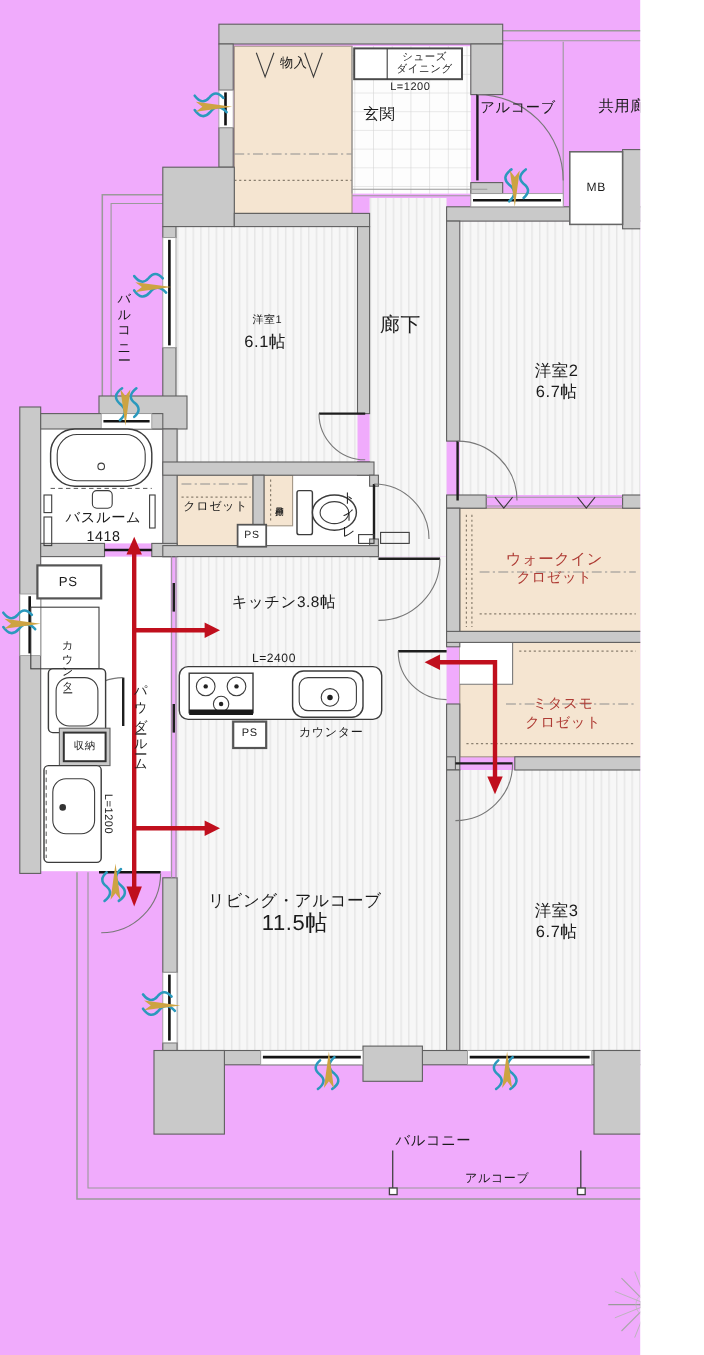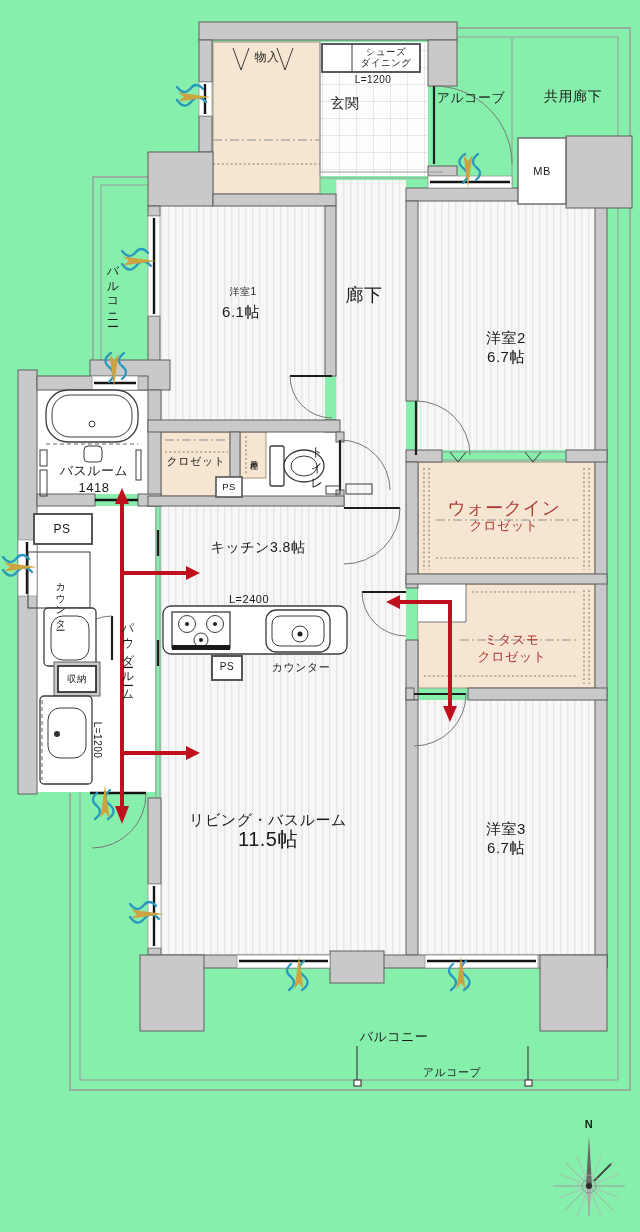--- a/index.html
+++ b/index.html
@@ -1,16 +1,16 @@
 <!DOCTYPE html>
 <html style="--wall_fill: #c9c9c9; --wall_stroke: #5f5f5f; --outline_gray: #9a9a9a; --closet_fill: #f5e5d1; --closet_stroke: #a39685; --arrow_red: #c00f1d; --closet_text_red: #ae3b34; --airflow_blue: #2b99bd; --sunlight_gold: #cda342; --floor_white: #f7f7f7; --floor_stripe: #e6e6e6; --tile_line: #d4d4d4; --text_black: #1b1b1b;"><head>
 <meta charset="utf-8">
 <style>
   html,body{margin:0;padding:0;background:#fff;}
-  #stage{position:relative;width:640px;height:1232px;background:#86efac;overflow:hidden;
+  #stage{position:relative;width:582px;height:1232px;background:#f0abfc;overflow:hidden;
          font-family:"Liberation Sans","DejaVu Sans",sans-serif;}
   svg{position:absolute;left:0;top:0;}
   
   .wall{fill:var(--wall_fill,#c9c9c9);stroke:var(--wall_stroke,#5f5f5f);stroke-width:1;}
   .thin{fill:none;stroke:var(--outline_gray,#9a9a9a);stroke-width:1.4;}
   .thin1{fill:none;stroke:var(--outline_gray,#9a9a9a);stroke-width:1;}
   .beige{fill:var(--closet_fill,#f5e5d1);stroke:var(--closet_stroke,#a39685);stroke-width:1;}
   .whitefloor{fill:#ffffff;stroke:none;}
   .fx{fill:#ffffff;stroke:#3c3c3c;stroke-width:1.3;}
   .fx2{fill:none;stroke:#3c3c3c;stroke-width:1;}
@@ -322,32 +322,32 @@
 <div class="lbl" style="left:506px;top:337px;font-size:15px">洋室2</div>
 <div class="lbl" style="left:506px;top:356px;font-size:15px">6.7帖</div>
 <div class="lbl" style="left:94px;top:470px;font-size:13px">バスルーム</div>
 <div class="lbl" style="left:94px;top:487px;font-size:13px">1418</div>
 <div class="lbl" style="left:62px;top:529px;font-size:12px">PS</div>
 <div class="lbl" style="left:196px;top:461px;font-size:11px">クロゼット</div>
 <div class="lbl v" style="left:253px;top:455px;font-size:8px;letter-spacing:0">吊戸棚</div>
 <div class="lbl v" style="left:317px;top:462px;font-size:12px">トイレ</div>
 <div class="lbl" style="left:229px;top:487px;font-size:9.5px">PS</div>
 <div class="lbl" style="left:258px;top:547px;font-size:14px">キッチン3.8帖</div>
-<div class="lbl redtxt" style="left:504px;top:508px;font-size:18px">ウォークイン</div>
+<div class="lbl redtxt" style="left:504px;top:508px;font-size:14px">ウォークイン</div>
 <div class="lbl redtxt" style="left:504px;top:525px;font-size:13px">クロゼット</div>
 <div class="lbl v" style="left:60px;top:600px;font-size:10px;letter-spacing:1px">カウンター</div>
 <div class="lbl" style="left:77px;top:679px;font-size:9.5px">収納</div>
 <div class="lbl rot90" style="left:97px;top:740px;font-size:10px">L=1200</div>
 <div class="lbl v" style="left:128px;top:655px;font-size:12px">パウダールーム</div>
 <div class="lbl" style="left:249px;top:599px;font-size:11px">L=2400</div>
 <div class="lbl" style="left:301px;top:667px;font-size:11px">カウンター</div>
 <div class="lbl" style="left:227px;top:667px;font-size:10px">PS</div>
 <div class="lbl redtxt" style="left:512px;top:639px;font-size:13px">ミタスモ</div>
 <div class="lbl redtxt" style="left:512px;top:656px;font-size:13px">クロゼット</div>
-<div class="lbl" style="left:268px;top:819px;font-size:15px">リビング・バスルーム</div>
+<div class="lbl" style="left:268px;top:819px;font-size:15px">リビング・アルコーブ</div>
 <div class="lbl" style="left:268px;top:839px;font-size:20px">11.5帖</div>
 <div class="lbl" style="left:506px;top:828px;font-size:15px">洋室3</div>
 <div class="lbl" style="left:506px;top:847px;font-size:15px">6.7帖</div>
 <div class="lbl" style="left:394px;top:1036px;font-size:13px">バルコニー</div>
 <div class="lbl" style="left:452px;top:1072px;font-size:11px">アルコーブ</div>
 <div class="lbl" style="left:589px;top:1124px;font-size:11px;font-weight:bold">N</div>
 
 </div>
 
 </body></html>

